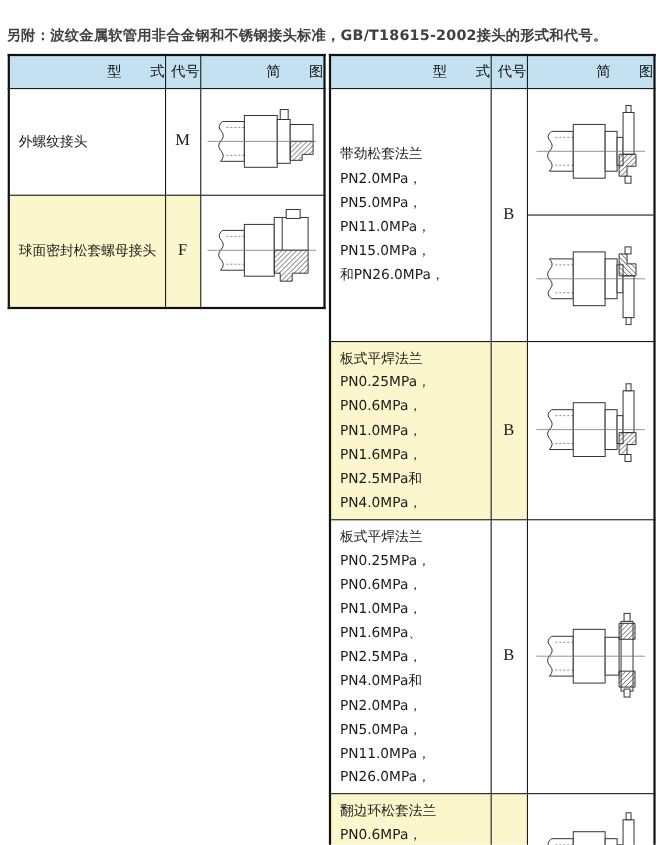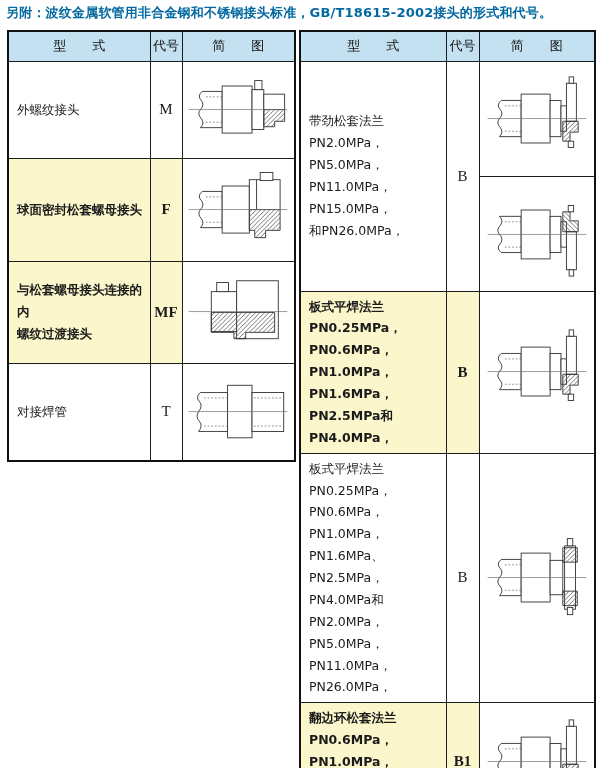--- a/index.html
+++ b/index.html
@@ -5,40 +5,40 @@
   * { margin:0; padding:0; box-sizing:border-box; }
   html,body { background:#ffffff; }
   body {
     width:600px; height:768px; overflow:hidden;
     font-family:"DejaVu Sans","Liberation Sans",sans-serif;
     color:#1a1a1a;
   }
   .page { width:600px; height:768px; }
   .title {
     font-size:13px; font-weight:bold; letter-spacing:0.2px;
-    padding:4px 8px 8px 6px; color:#0369a1;
+    padding:23px 8px 8px 6px; color:#404040;
   }
   .tables { display:flex; gap:3px; margin:0 4px 0 7px; align-items:flex-start; }
   table.half { border-collapse:collapse; table-layout:fixed; background:#fff; }
   table.half, table.half td { border:1px solid #1c1c1c; }
   table.half { border:2px solid #111; }
   td.th {
-    background:#c3e1f1; text-align:center; vertical-align:middle;
+    background:#c3e1f1; text-align:right; vertical-align:middle;
     font-size:13px; color:#111;
   }
   td.tc {
     font-size:12.5px; line-height:1.75; padding:4px 6px 4px 8px;
     white-space:pre-line; vertical-align:middle; text-align:left;
   }
   td.cc {
     font-family:"Liberation Serif","DejaVu Serif",serif;
     font-size:15px; text-align:center; vertical-align:middle;
   }
   td.dc { background:#fff; padding:0; text-align:center; vertical-align:middle; }
-  tr.hl td.tc, tr.hl td.cc { background:#fbf6cb;font-weight:bold; }
+  tr.hl td.tc, tr.hl td.cc { background:#fbf6cb; }
   .dual { display:flex; flex-direction:column; }
   .pane { display:flex; align-items:center; justify-content:center; }
   .pane + .pane { border-top:1px solid #1c1c1c; }
   svg.diag { width:106px; height:86px; display:inline-block; vertical-align:middle; }
   
   .s  { fill:#ffffff; stroke:#333; stroke-width:1; }
   .dt { stroke:#555; stroke-width:0.7; stroke-dasharray:2 2; }
   .hx { fill:url(#hx); stroke:#333; stroke-width:1; }
 </style>
 </head>
@@ -166,39 +166,20 @@
       </tr>
       <tr class="hl" style="height:103px">
         <td class="tc">球面密封松套螺母接头</td>
         <td class="cc">F</td>
         <td class="dc">
           <svg class="diag" viewBox="0 0 115 95">
                 <use href="#g-f"></use>
               </svg>
         </td>
       </tr>
-      <tr class="hl" style="height:102px">
-        <td class="tc">与松套螺母接头连接的内
-螺纹过渡接头</td>
-        <td class="cc">MF</td>
-        <td class="dc">
-          <svg class="diag" viewBox="0 0 115 95">
-                <use href="#g-mf"></use>
-              </svg>
-        </td>
-      </tr>
-      <tr style="height:98px">
-        <td class="tc">对接焊管</td>
-        <td class="cc">T</td>
-        <td class="dc">
-          <svg class="diag" viewBox="0 0 115 95">
-                <use href="#g-t"></use>
-              </svg>
-        </td>
-      </tr>
     </tbody>
       </table>
 
     <table class="half" style="width:297px">
       <colgroup>
           <col style="width:146px">
           <col style="width:33px">
           <col>
         </colgroup>
       <tbody>

